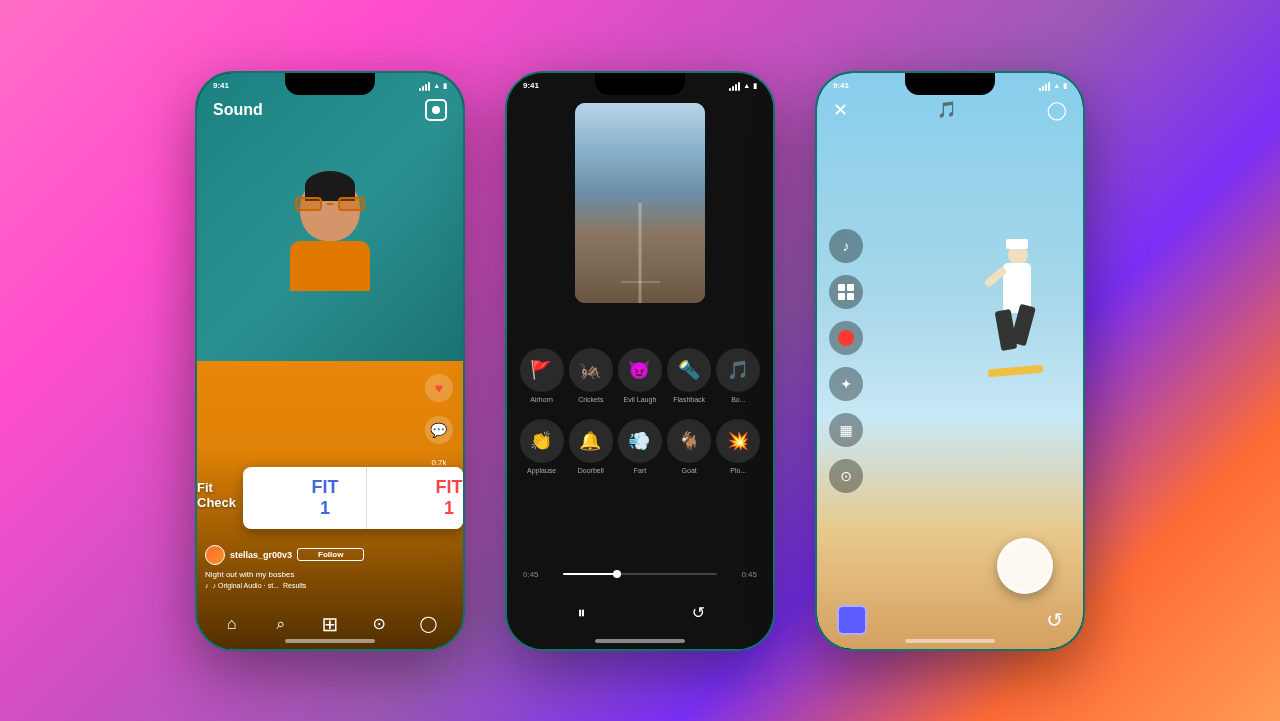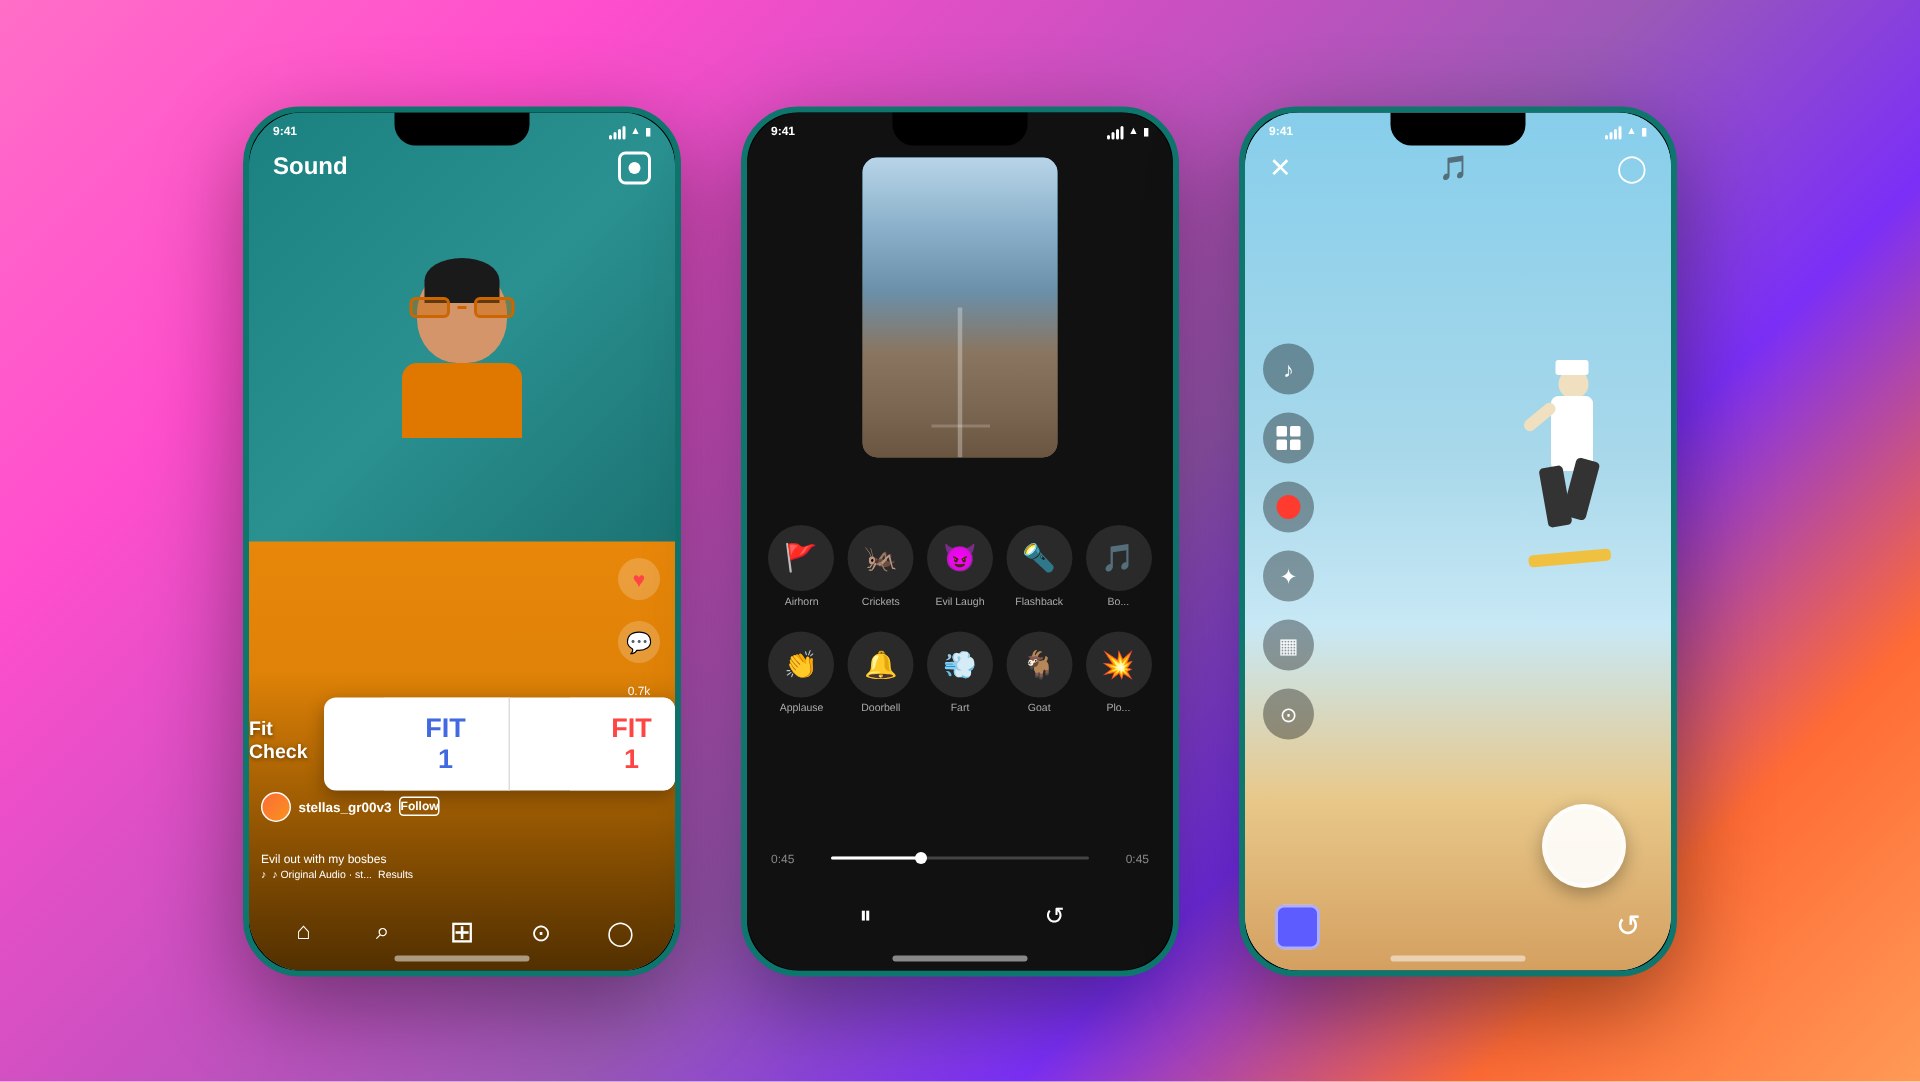--- a/index.html
+++ b/index.html
@@ -10,28 +10,28 @@
       background: linear-gradient(135deg, #ff6ec7 0%, #ff4ecd 20%, #c850c0 40%, #9b59b6 55%, #7b2ff7 70%, #ff6b35 85%, #ff9a56 100%);
       display: flex;
       align-items: center;
       justify-content: center;
       gap: 40px;
       font-family: -apple-system, BlinkMacSystemFont, 'Segoe UI', sans-serif;
     }
 
     
     .phone {
-      width: 292px;
+      width: 270px;
       height: 580px;
       background: #000;
       border-radius: 38px;
       position: relative;
       box-shadow: 0 20px 60px rgba(0,0,0,0.4);
       overflow: hidden;
-      border: 4px solid #0f766e;
+      border: 2px solid #0f766e;
     }
 
     .phone-notch {
       position: absolute;
       top: 0;
       left: 50%;
       transform: translateX(-50%);
       width: 90px;
       height: 22px;
       background: #000;
@@ -188,21 +188,21 @@
       position: absolute;
       bottom: 60px;
       left: 8px; right: 40px;
       z-index: 5;
     }
 
     .user-row {
       display: flex;
       align-items: center;
       gap: 5px;
-      margin-bottom: 20px;
+      margin-bottom: 5px;
     }
 
     .user-avatar-small {
       width: 20px;
       height: 20px;
       border-radius: 50%;
       background: linear-gradient(135deg, #ff6b35, #f7931e);
       border: 1px solid white;
     }
 
@@ -210,21 +210,21 @@
       color: white;
       font-size: 9px;
       font-weight: 600;
     }
 
     .follow-btn {
       color: white;
       font-size: 8px;
       font-weight: 700;
       border: 1px solid white;
-      padding: 1px 0;
+      padding: 1px 20px;
       border-radius: 3px;
     }
 
     .user-caption {
       color: white;
       font-size: 8px;
       margin-bottom: 3px;
     }
 
     .audio-row {
@@ -703,21 +703,21 @@
         <button class="fit-btn fit-btn-2">FIT 1</button>
       </div>
     </div>
 
     <div class="phone1-user-info">
       <div class="user-row">
         <div class="user-avatar-small"></div>
         <span class="user-name">stellas_gr00v3</span>
         <span class="follow-btn">Follow</span>
       </div>
-      <div class="user-caption">Evil out with my bosbes</div>
+      <div class="user-caption">Night out with my bosbes</div>
       <div class="audio-row">
         <span>♪</span>
         <span>♪ Original Audio · st...</span>
         <span>Results</span>
       </div>
     </div>
 
     <div class="phone1-nav">
       <div class="nav-icon">⌂</div>
       <div class="nav-icon">⌕</div>

